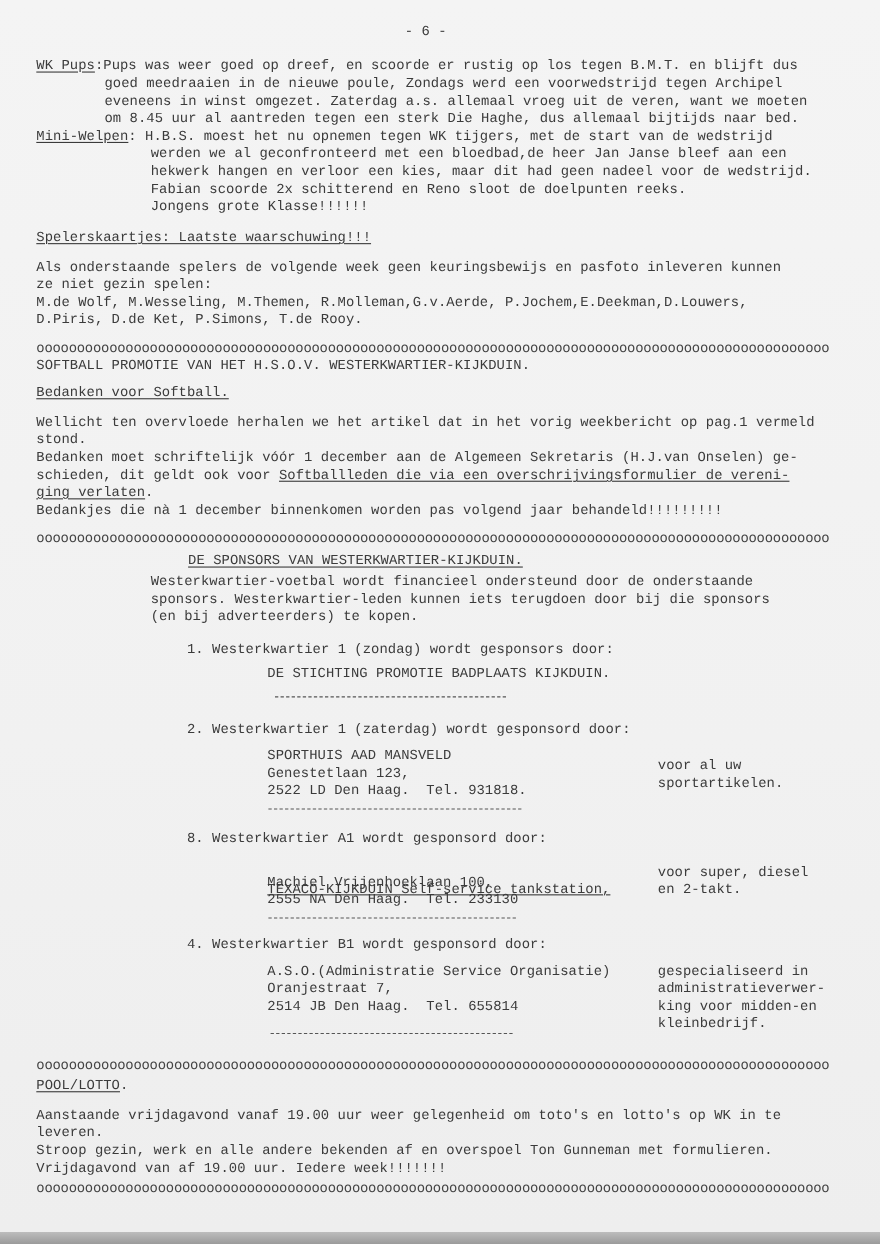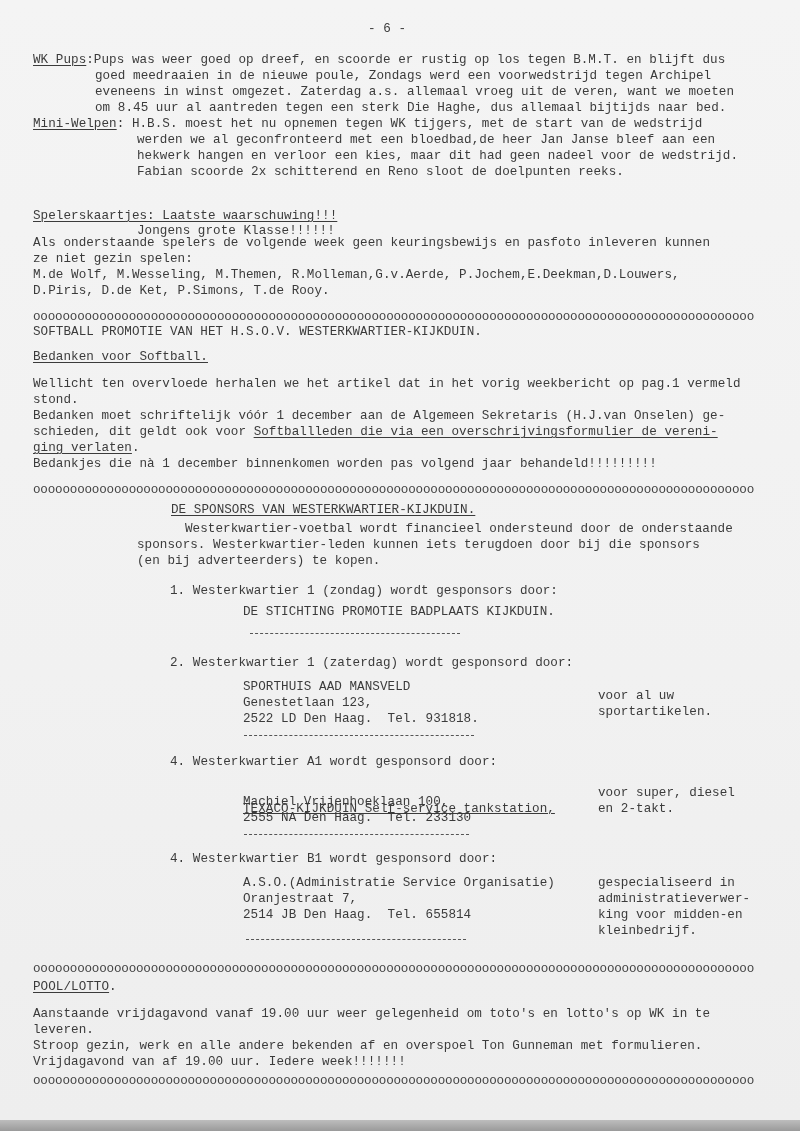--- a/index.html
+++ b/index.html
@@ -43,21 +43,21 @@
     <div class="ln" style="left:95px;top:69px;">goed meedraaien in de nieuwe poule, Zondags werd een voorwedstrijd tegen Archipel</div>
     <div class="ln" style="left:95px;top:85px;">eveneens in winst omgezet. Zaterdag a.s. allemaal vroeg uit de veren, want we moeten</div>
     <div class="ln" style="left:95px;top:101px;">om 8.45 uur al aantreden tegen een sterk Die Haghe, dus allemaal bijtijds naar bed.</div>
   </div>
 
   <div>
     <div class="ln" style="left:33px;top:117px;"><span class="u">Mini-Welpen</span><span>: H.B.S. moest het nu opnemen tegen WK tijgers, met de start van de wedstrijd</span></div>
     <div class="ln" style="left:137px;top:133px;">werden we al geconfronteerd met een bloedbad,de heer Jan Janse bleef aan een</div>
     <div class="ln" style="left:137px;top:149px;">hekwerk hangen en verloor een kies, maar dit had geen nadeel voor de wedstrijd.</div>
     <div class="ln" style="left:137px;top:165px;">Fabian scoorde 2x schitterend en Reno sloot de doelpunten reeks.</div>
-    <div class="ln" style="left:137px;top:181px;margin-top:43px;">Jongens grote Klasse!!!!!!</div>
+    <div class="ln" style="left:137px;top:181px;">Jongens grote Klasse!!!!!!</div>
   </div>
 
   <div>
     <div class="ln u" style="left:33px;top:209px;">Spelerskaartjes: Laatste waarschuwing!!!</div>
     <div class="ln" style="left:33px;top:236px;">Als onderstaande spelers de volgende week geen keuringsbewijs en pasfoto inleveren kunnen</div>
     <div class="ln" style="left:33px;top:252px;">ze niet gezin spelen:</div>
     <div class="ln" style="left:33px;top:268px;">M.de Wolf, M.Wesseling, M.Themen, R.Molleman,G.v.Aerde, P.Jochem,E.Deekman,D.Louwers,</div>
     <div class="ln" style="left:33px;top:284px;">D.Piris, D.de Ket, P.Simons, T.de Rooy.</div>
   </div>
 
@@ -71,42 +71,42 @@
     <div class="ln" style="left:33px;top:409px;">Bedanken moet schriftelijk vóór 1 december aan de Algemeen Sekretaris (H.J.van Onselen) ge-</div>
     <div class="ln" style="left:33px;top:425px;"><span>schieden, dit geldt ook voor </span><span class="u">Softballleden die via een overschrijvingsformulier de vereni-</span></div>
     <div class="ln" style="left:33px;top:441px;text-align:center;"><span class="u">ging verlaten</span><span>.</span></div>
     <div class="ln" style="left:33px;top:457px;">Bedankjes die nà 1 december binnenkomen worden pas volgend jaar behandeld!!!!!!!!!</div>
   </div>
 
   <div class="oo" style="top:483px;">oooooooooooooooooooooooooooooooooooooooooooooooooooooooooooooooooooooooooooooooooooooooooooooooooo</div>
 
   <div>
     <div class="ln u" style="left:171px;top:503px;">DE SPONSORS VAN WESTERKWARTIER-KIJKDUIN.</div>
-    <div class="ln" style="left:137px;top:522px;margin-left:48px;">Westerkwartier-voetbal wordt financieel ondersteund door de onderstaande</div>
+    <div class="ln" style="left:137px;top:522px;">Westerkwartier-voetbal wordt financieel ondersteund door de onderstaande</div>
     <div class="ln" style="left:137px;top:538px;">sponsors. Westerkwartier-leden kunnen iets terugdoen door bij die sponsors</div>
     <div class="ln" style="left:137px;top:554px;">(en bij adverteerders) te kopen.</div>
 
     <div>
       <div class="ln" style="left:170px;top:584px;">1. Westerkwartier 1 (zondag) wordt gesponsors door:</div>
       <div class="ln" style="left:243px;top:605px;">DE STICHTING PROMOTIE BADPLAATS KIJKDUIN.</div>
       <div class="dash-rule" style="left:250px;top:633px;width:210px;"></div>
     </div>
 
     <div>
       <div class="ln" style="left:170px;top:656px;text-align:right;">2. Westerkwartier 1 (zaterdag) wordt gesponsord door:</div>
       <div class="ln" style="left:243px;top:680px;">SPORTHUIS AAD MANSVELD</div>
       <div class="ln" style="left:243px;top:696px;">Genestetlaan 123,</div>
       <div class="ln" style="left:243px;top:712px;">2522 LD Den Haag.  Tel. 931818.</div>
       <div class="ln" style="left:598px;top:689px;">voor al uw</div>
       <div class="ln" style="left:598px;top:705px;">sportartikelen.</div>
       <div class="dash-rule" style="left:244px;top:735px;width:230px;"></div>
     </div>
 
     <div>
-      <div class="ln" style="left:170px;top:755px;">4. Westerkwartier A1 wordt gesponsord door:</div>
+      <div class="ln" style="left:170px;top:755px;">8. Westerkwartier A1 wordt gesponsord door:</div>
       <div class="ln" style="left:243px;top:802px;text-decoration:underline;">TEXACO-KIJKDUIN Self-service tankstation,</div>
       <div class="ln" style="left:243px;top:795px;">Machiel Vrijenhoeklaan 100,</div>
       <div class="ln" style="left:243px;top:811px;">2555 NA Den Haag.  Tel. 233130</div>
       <div class="ln" style="left:598px;top:786px;">voor super, diesel</div>
       <div class="ln" style="left:598px;top:802px;">en 2-takt.</div>
       <div class="dash-rule" style="left:244px;top:834px;width:225px;"></div>
     </div>
 
     <div>
       <div class="ln" style="left:170px;top:852px;">4. Westerkwartier B1 wordt gesponsord door:</div>

